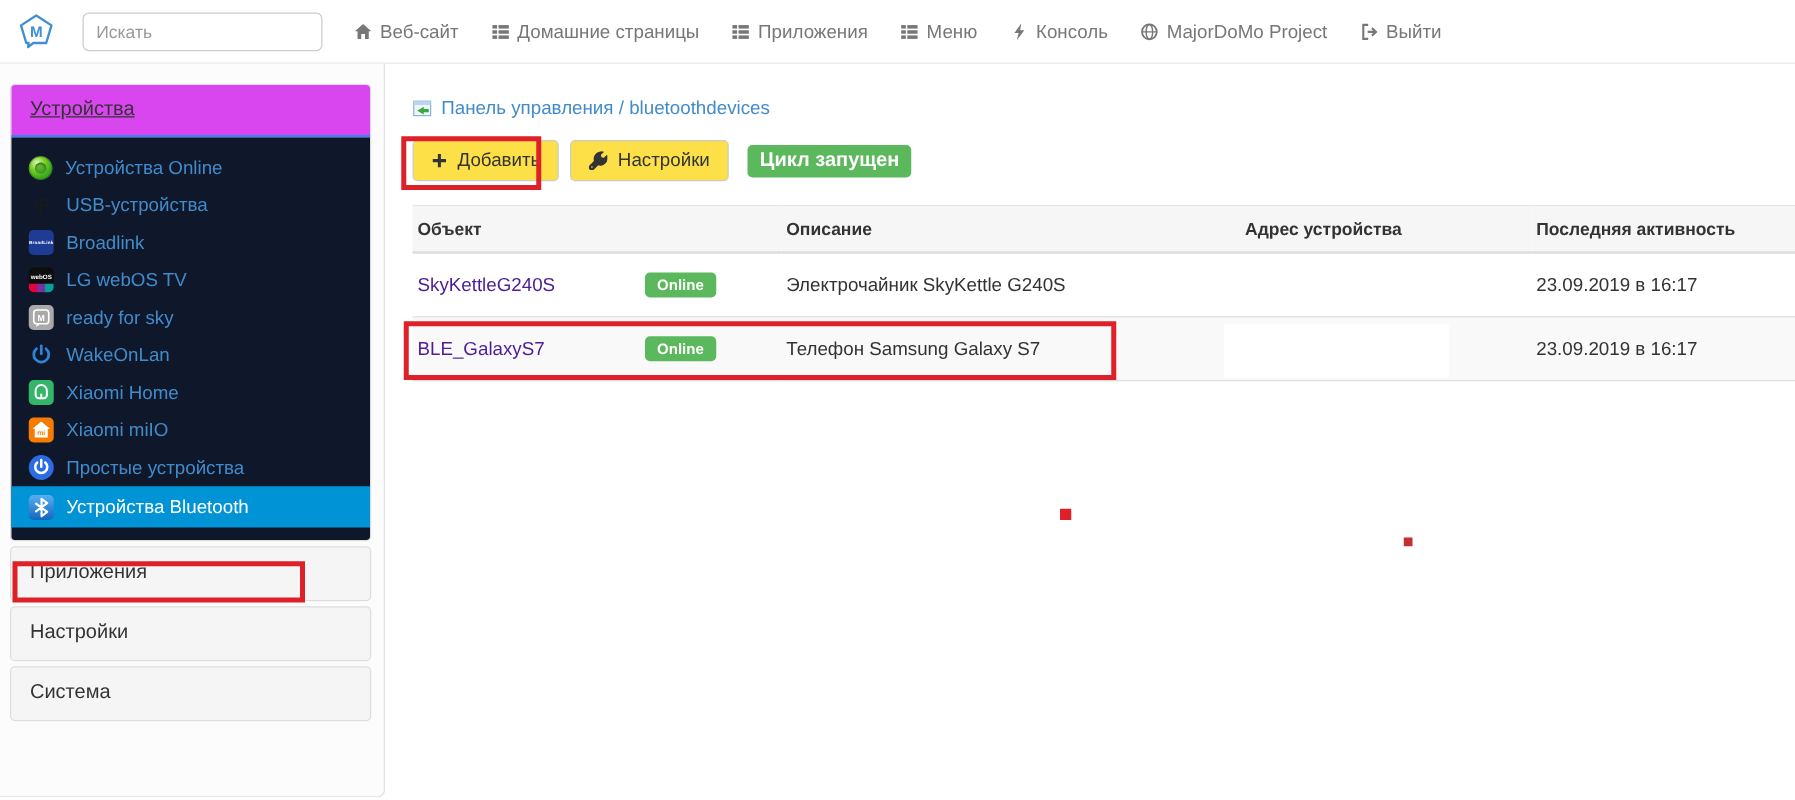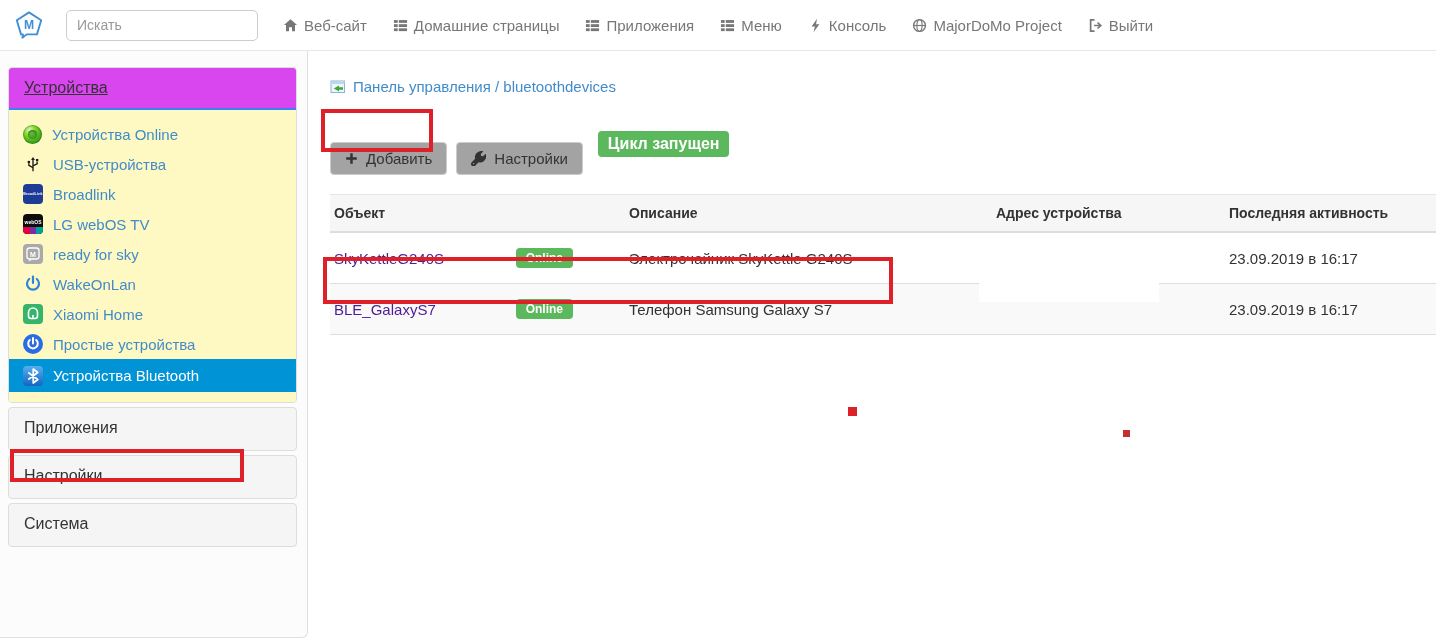--- a/index.html
+++ b/index.html
@@ -34,21 +34,21 @@
   .sidebar {
     position:absolute; top:51px; left:0; width:308px; height:587px;
     background:#fcfcfc; border-right:1px solid #e0e0e0; border-bottom:1px solid #e0e0e0;
     border-radius:0 0 6px 0; padding:16px 10px 0 8px;
   }
   .panel { border:1px solid #ddd; border-radius:4px; margin-bottom:4px; background:#f5f5f5; overflow:hidden; }
   .panel-header { padding:11px 15px; font-size:16px; color:#333; cursor:pointer; height:42px; }
   .panel-header.linked { text-decoration:underline; }
   .panel.expanded { background:#fff; }
   .panel.expanded .panel-header { background:#d946ef; border-bottom:2px solid #3b82f6; }
-  .device-list { padding:9px 0 10px 0; background:#fef9c3; }
+  .device-list { padding:9px 0 10px 0; background:#0f172a; }
   .device-item {
     height:30px; display:flex; align-items:center; gap:10px; padding:0 14px;
     color:#428bca; cursor:pointer; font-size:15px; white-space:nowrap;
   }
   .device-item.active { background:#0094d6; color:#fff; height:33px; }
   .dicon { width:20px; height:20px; flex:none; border-radius:4px; display:flex; align-items:center; justify-content:center; overflow:hidden; }
   .led {
     width:19px; height:19px; border-radius:50%;
     background:radial-gradient(circle at 35% 28%, #dbf8c4 0%, #7ed321 32%, #42ad20 62%, #2c8714 100%);
     box-shadow:inset 0 0 0 1px rgba(0,0,0,.2); position:relative;
@@ -70,24 +70,23 @@
   .sq-simple { background:#2b6be4; border-radius:50%; }
   .sq-bt { background:linear-gradient(180deg,#56aff0,#1565c0); }
   .tinytext { color:#fff; font-weight:bold; font-size:3.6px; letter-spacing:.2px; }
 
   
   .main { position:absolute; top:51px; left:308px; right:0; padding:27px 0 0 22px; }
   .breadcrumb { display:flex; align-items:center; gap:7px; color:#428bca; margin-bottom:17px; cursor:pointer; }
   .toolbar { display:flex; align-items:center; margin-bottom:19px; }
   .btn {
     display:inline-flex; align-items:center; gap:8px;
-    background:#a3a3a3; border:1px solid #ccc; border-radius:4px;
+    background:#fde047; border:1px solid #ccc; border-radius:4px;
     padding:6px 14px; font-size:15px; color:#333; cursor:pointer; height:33px;
     font-family:"Liberation Sans",sans-serif;
-    margin-top:30px;
   }
   .btn + .btn { margin-left:9px; }
   .badge-green {
     background:#5cb85c; color:#fff; font-size:16px; font-weight:bold;
     padding:4px 10px; border-radius:4px; margin-left:15px; white-space:nowrap;
   }
   table.devices { border-collapse:collapse; width:1106px; table-layout:fixed; }
   table.devices th {
     text-align:left; font-weight:bold; color:#333; font-size:14px;
     padding:10px 4px; background:#f6f6f6; border-bottom:2px solid #ddd; border-top:1px solid #e5e5e5;
@@ -274,20 +273,29 @@
       <div class="device-item">
         <span class="dicon sq-xhome">
           <svg width="20" height="20" viewBox="0 0 20 20">
               <path d="M5.5 8.5 a4.5 4.5 0 0 1 9 0 v3.5 a2.5 2.5 0 0 1 -2.5 2.5 h-4 a2.5 2.5 0 0 1 -2.5 -2.5 Z" fill="none" stroke="#fff" stroke-width="1.6"></path>
               <path d="M10 14.5 V11" stroke="#fff" stroke-width="1.6"></path>
             </svg>
         </span>
         <span>Xiaomi Home</span>
       </div>
 
+      <div class="device-item">
+        <span class="dicon sq-miio">
+          <svg width="20" height="20" viewBox="0 0 20 20">
+              <path d="M10 3.2 L17 9 H15.2 V16 H4.8 V9 H3 Z" fill="#fff"></path>
+              <text x="10" y="13.8" text-anchor="middle" font-size="5.5" font-weight="bold" fill="#f57c00" font-family="Liberation Sans, sans-serif">mi</text>
+            </svg>
+        </span>
+        <span>Xiaomi miIO</span>
+      </div>
 
       <div class="device-item">
         <span class="dicon sq-simple">
           <svg width="20" height="20" viewBox="0 0 20 20">
               <g stroke="#fff" stroke-width="2" fill="none" stroke-linecap="round">
                 <path d="M10 4 V9.4"></path>
                 <path d="M6.8 6 a4.8 4.8 0 1 0 6.4 0"></path>
               </g>
             </svg>
         </span>

